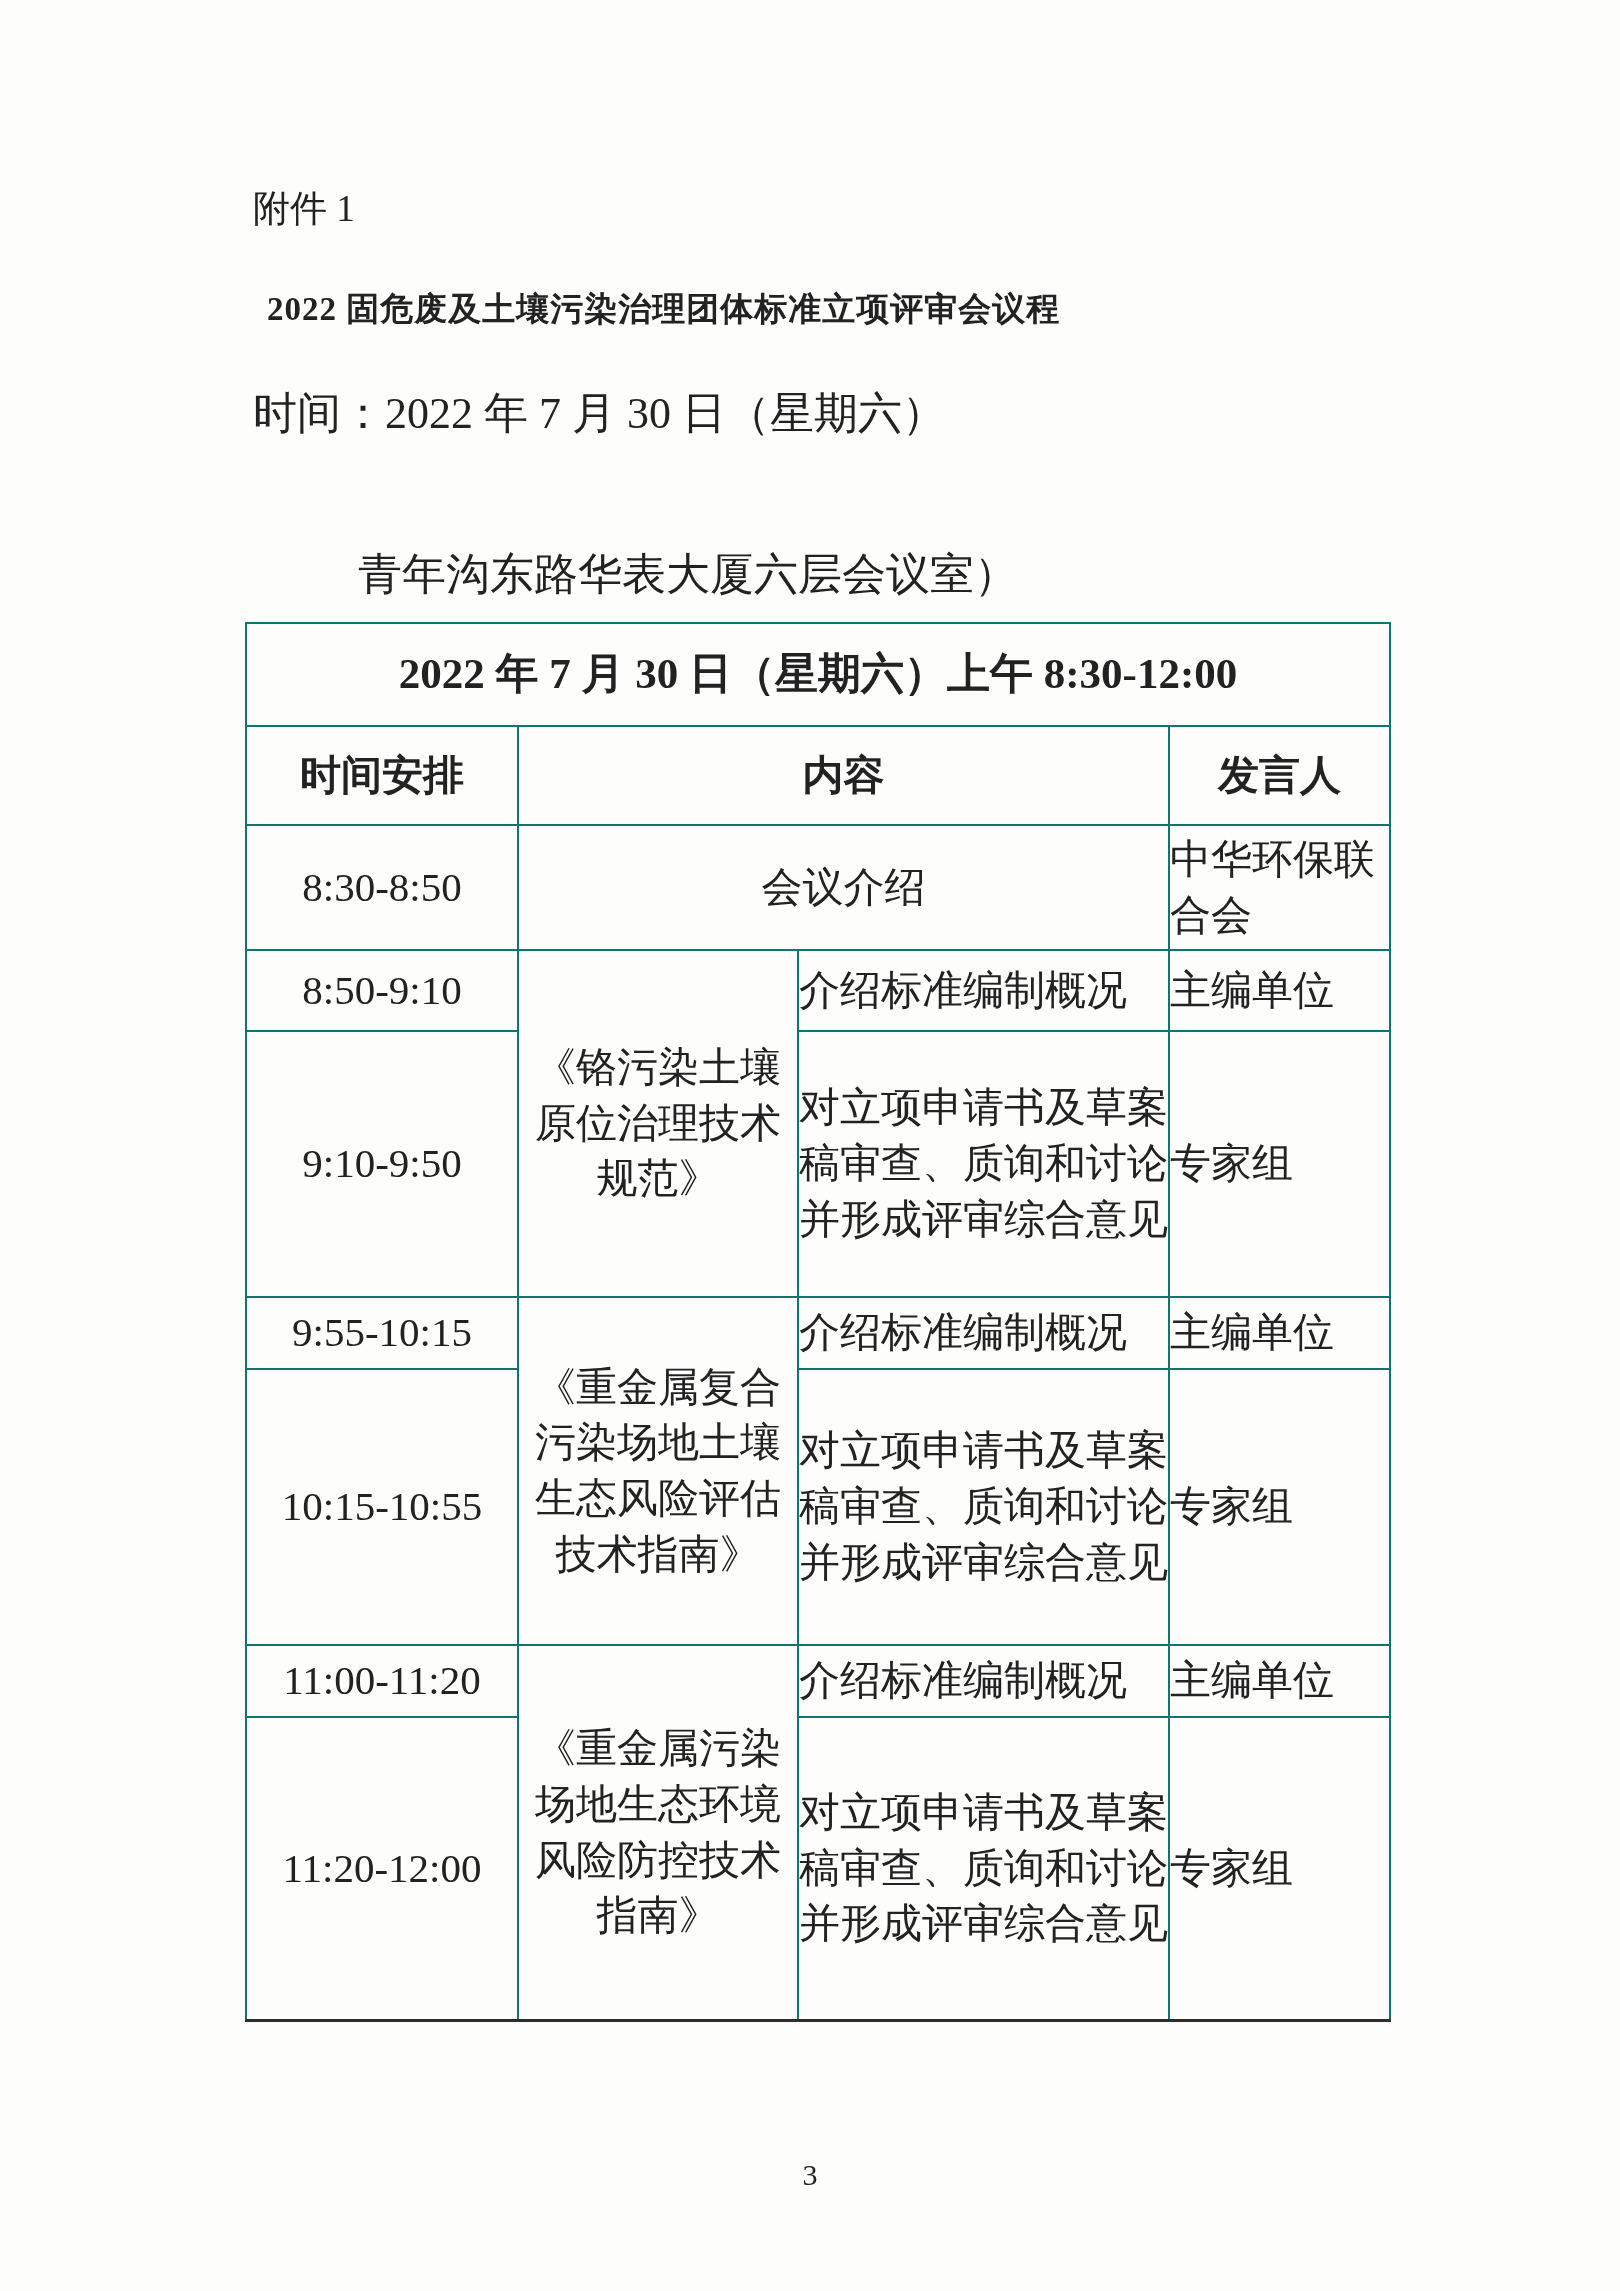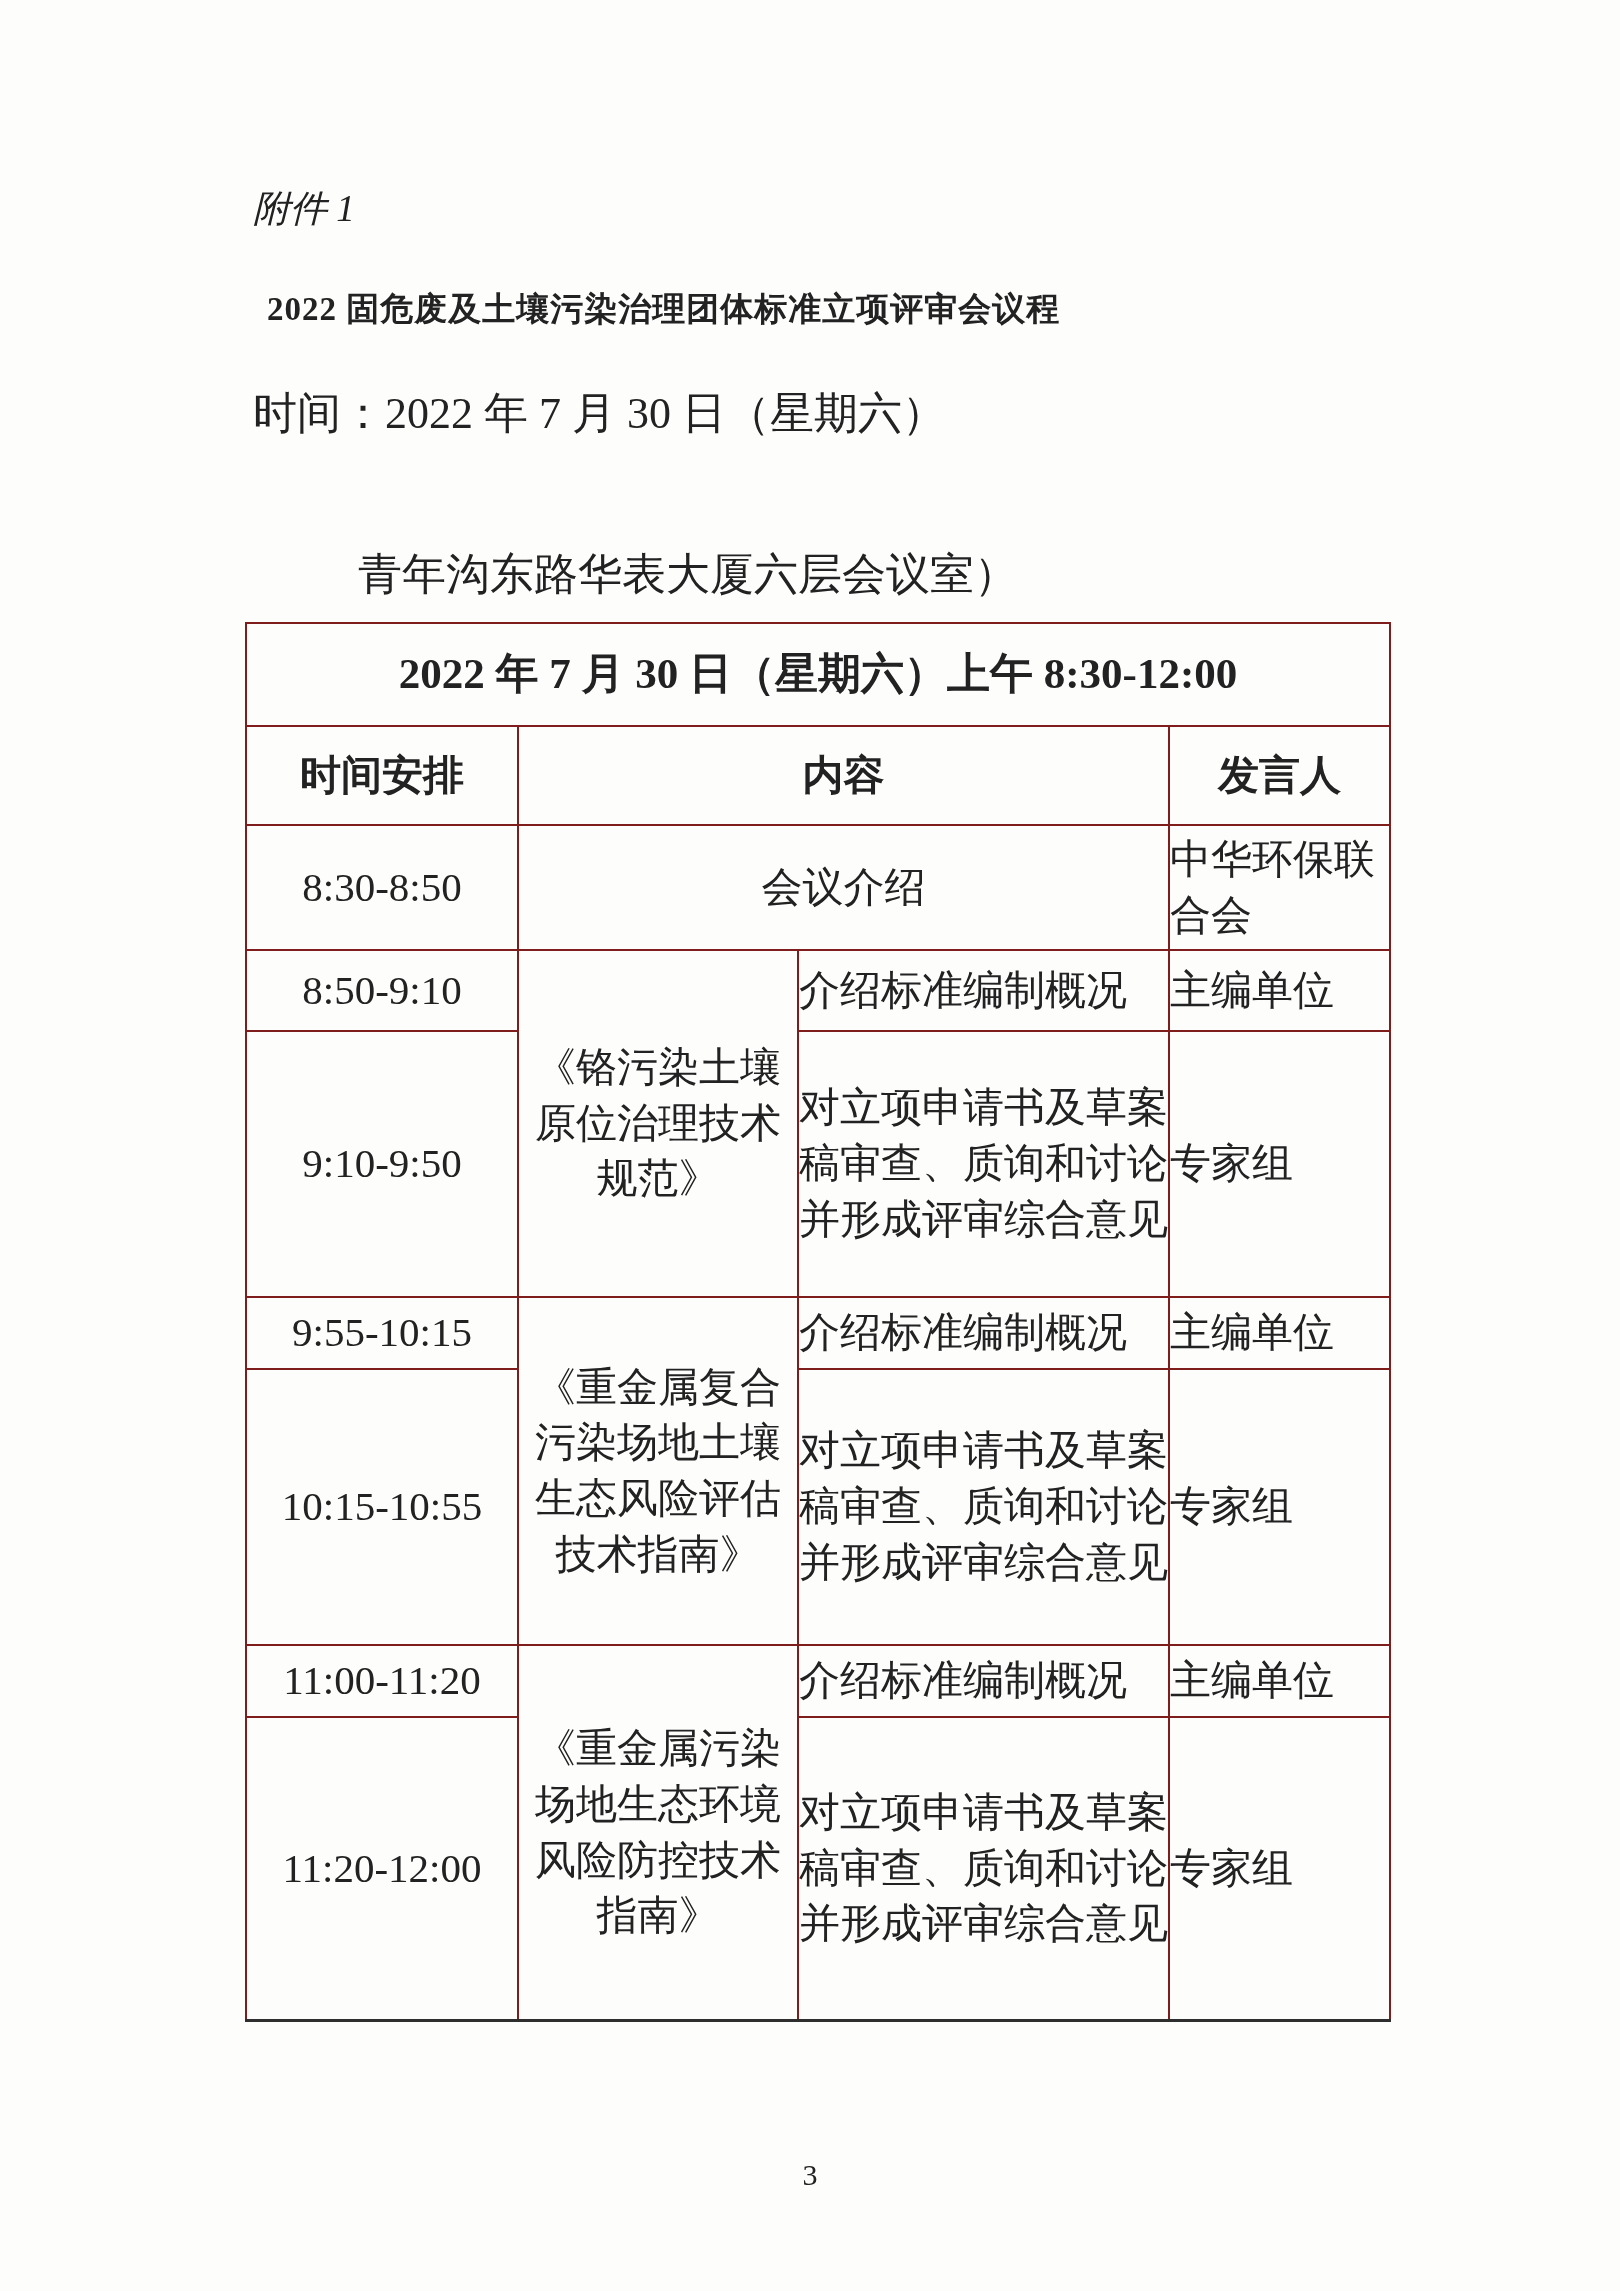--- a/index.html
+++ b/index.html
@@ -14,21 +14,20 @@
     margin:0 auto;
     background:#fdfdfc;
     color:#222222;
     overflow:hidden;
   }
   .attachment{
     position:absolute;
     left:253px; top:184px;
     font-size:37px;
     white-space:nowrap;
-    font-style:italic;
   }
   .doc-title{
     position:absolute;
     left:255px; top:275px;
     margin:12px;
     font-size:33px;
     font-weight:bold;
     letter-spacing:1px;
     white-space:nowrap;
   }
@@ -51,21 +50,21 @@
     border:2px solid #2e2e2e;
     border-bottom-width:3.9px;
     font-size:41px;
     color:#222222;
   }
   table.agenda col.c1{width:272px;}
   table.agenda col.c2{width:280px;}
   table.agenda col.c3{width:371px;}
   table.agenda col.c4{width:221px;}
   table.agenda th, table.agenda td{
-    border:2px solid #7f1d1d;
+    border:2px solid #0f766e;
     vertical-align:middle;
     line-height:1.36;
     word-break:break-all;
     padding:0;
   }
   tr.session-row th{
     height:101px;
     font-size:43px;
     font-weight:bold;
     text-align:center;

